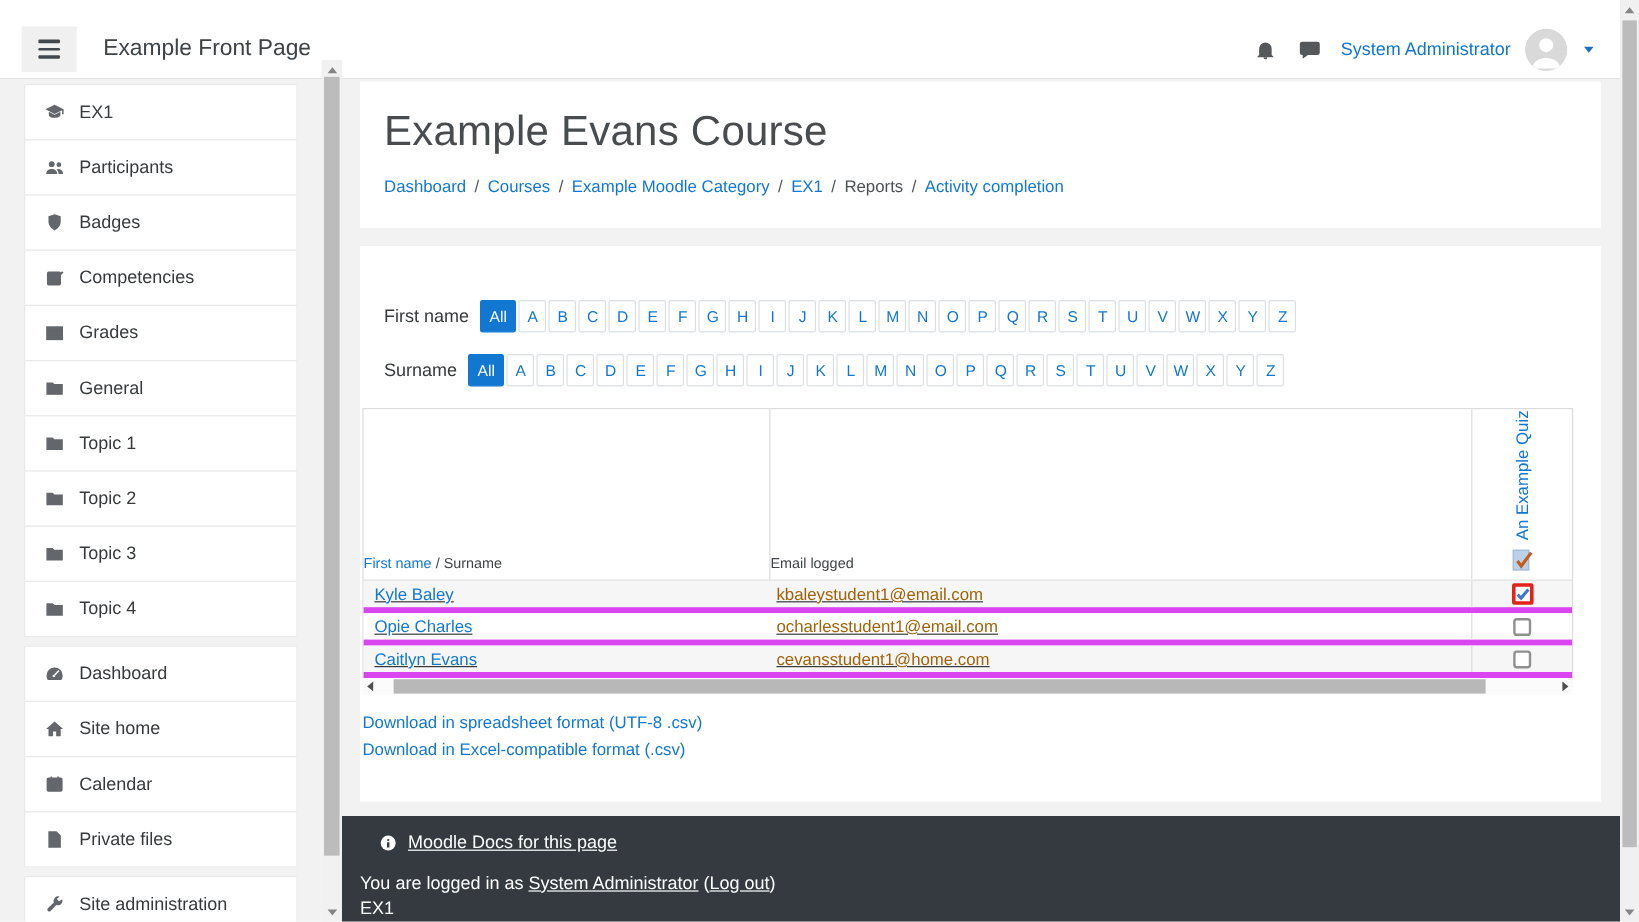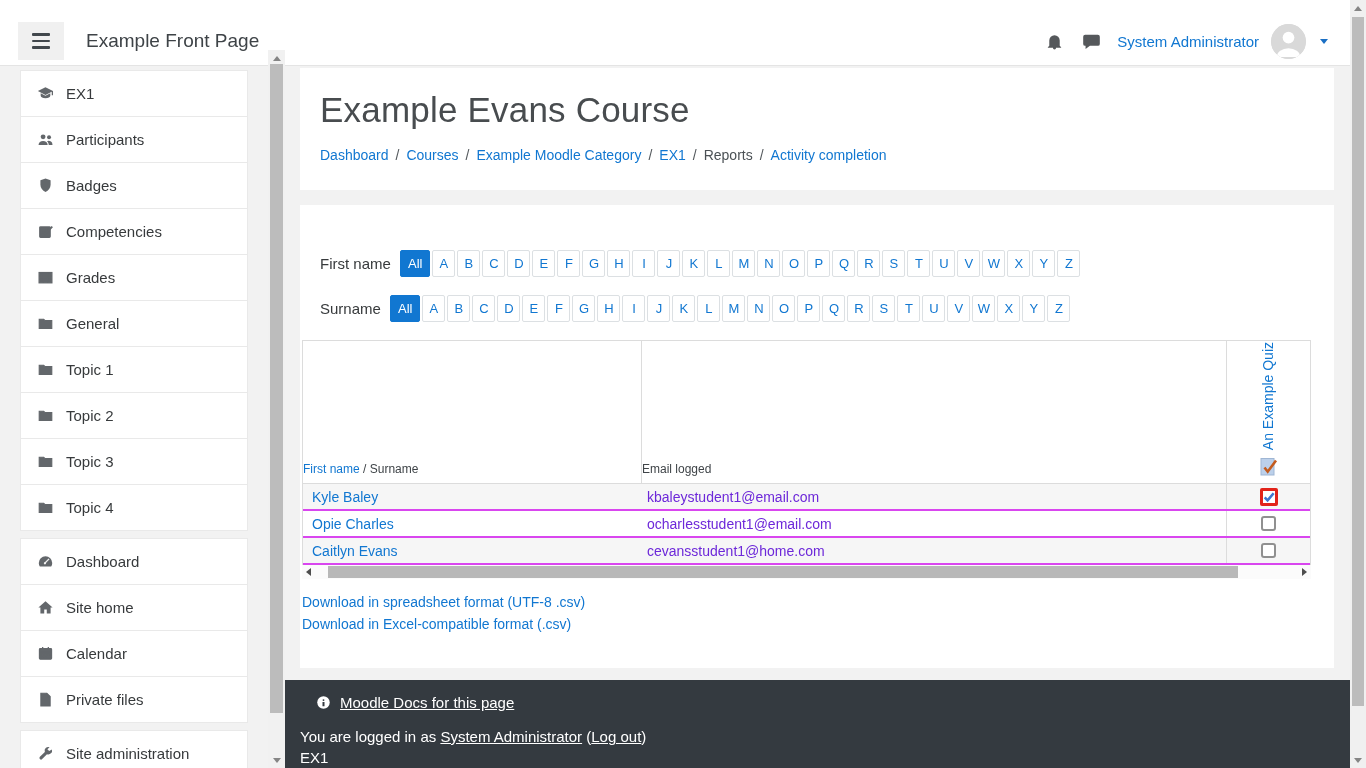--- a/index.html
+++ b/index.html
@@ -73,25 +73,25 @@
   .th.c1 { width:339px; border-right:1px solid #dcdcdc; }
   .th.c2 { width:585px; border-right:1px solid #dcdcdc; }
   .th.c3 { width:82px; display:flex; flex-direction:column; align-items:center;
     justify-content:flex-end; gap:7px; padding-bottom:6px; }
   .th-bottom { position:absolute; left:0; bottom:7px; font-size:12px; color:#3f4448; }
   .link { color:#1177d1; cursor:pointer; }
   .vert { writing-mode:vertical-rl; transform:rotate(180deg); color:#1177d1; font-size:14px;
     cursor:pointer; max-height:110px; }
   .quiz-ic { width:20px; height:20px; }
   .tbody { border-left:1px solid #dcdcdc; border-right:1px solid #dcdcdc; }
-  .trow { display:flex; height:27px; border-bottom:2px solid #d946ef; background:#fff; }
+  .trow { display:flex; height:27px; border-bottom:5px solid #d946ef; background:#fff;text-decoration:underline; }
   .trow.odd { background:#f6f6f6; }
   .tc { display:flex; align-items:center; }
   .tc.c1 { width:338px; padding-left:9px; }
-  .tc.c2 { width:585px; padding-left:6px; color:#6d28d9; }
+  .tc.c2 { width:585px; padding-left:6px; color:#a16207; }
   .tc.c3 { width:84px; justify-content:center; border-left:1px solid #dcdcdc; }
   .cbx { width:15px; height:15px; border:2px solid #909090; border-radius:3px; background:#fff; }
   .cbx.checked { width:18px; height:18px; border:3px solid #e2231a; border-radius:2px;
     display:flex; align-items:center; justify-content:center; }
   .cbx.checked svg { width:12px; height:12px; }
 
   
   .hscroll { position:relative; width:1009px; margin-left:2px; height:14px; background:#fbfbfb; }
   .h-arrow { position:absolute; top:0; width:13px; height:14px; display:flex; align-items:center; justify-content:center; }
   .h-arrow.left { left:0; } .h-arrow.right { right:0; }

